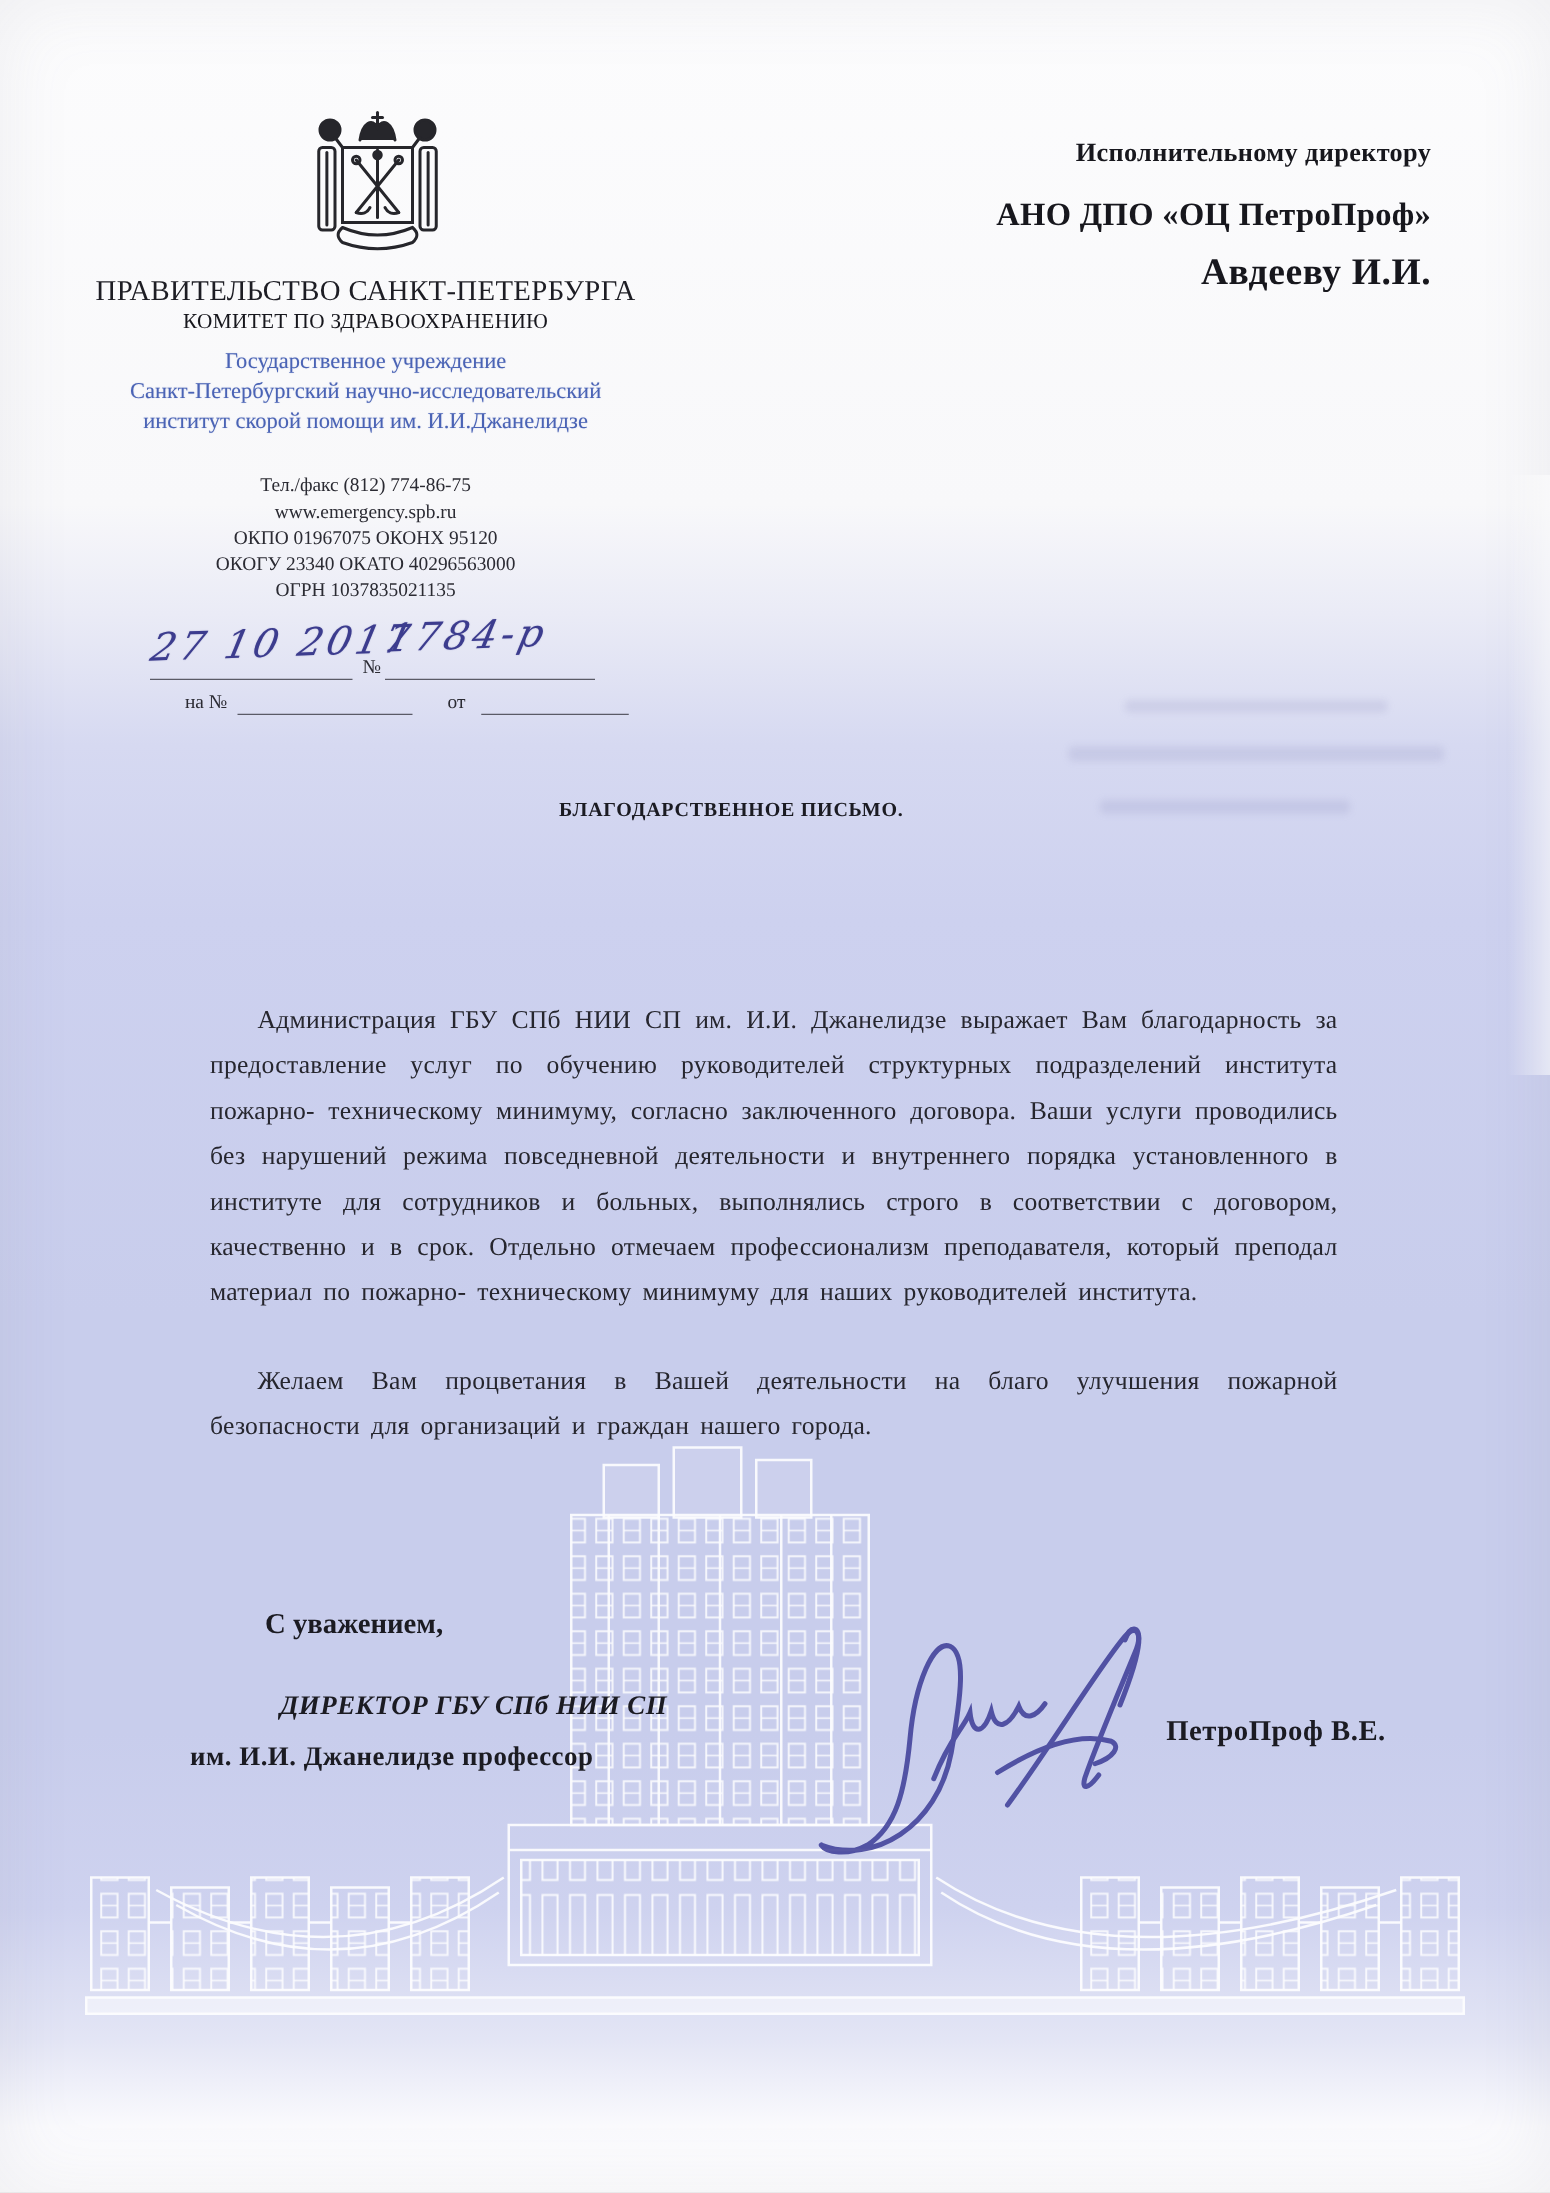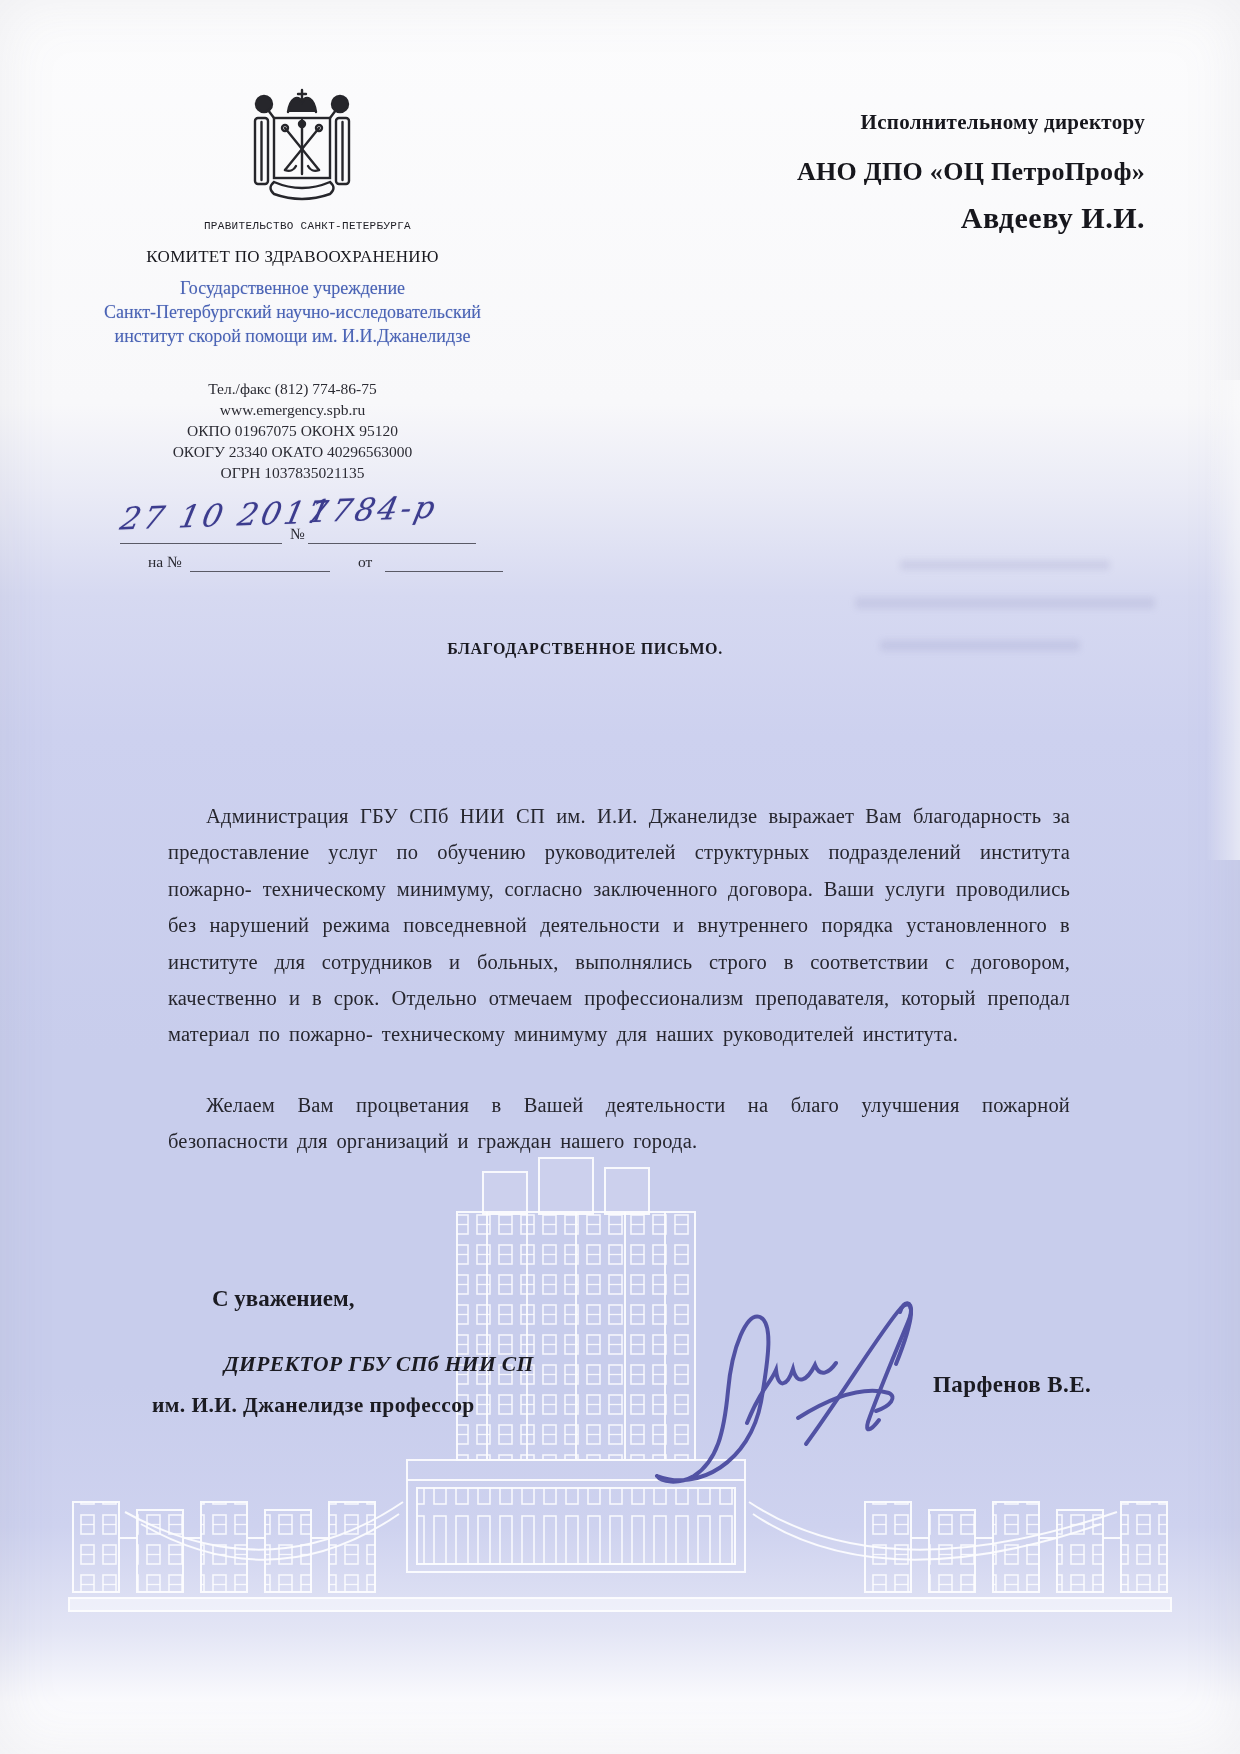--- a/index.html
+++ b/index.html
@@ -14,21 +14,21 @@
       #fcfcfd 0%, #f8f8fa 23%, #eaebf6 28%, #d6d9f1 34%,
       #cdd1ef 42%, #c8cdec 60%, #c8cdec 79%, #ced2ef 87%,
       #e3e5f5 93%, #fafafd 97%, #fdfdfe 100%);
     box-shadow:inset 0 0 60px rgba(120,120,140,.10);
   }
   .abs{position:absolute;}
 
   
   .lh{left:70px;top:88px;width:445px;text-align:center;}
   .crest{position:absolute;left:178px;top:0;width:108px;height:122px;}
-  .gov-line{position:absolute;left:15px;top:132px;width:445px;font-size:11px;letter-spacing:.3px;color:#1d1d24;font-family:Liberation Mono, monospace;}
+  .gov-line{position:absolute;left:0;top:132px;width:445px;font-size:23px;letter-spacing:.3px;color:#1d1d24;}
   .committee-line{position:absolute;left:0;top:159px;width:445px;font-size:17px;font-weight:normal;letter-spacing:.3px;color:#17171d;text-align:center;}
   .org-blue{position:absolute;left:-10px;top:188px;width:465px;font-size:18px;font-weight:normal;line-height:24px;color:#4a63b5;text-shadow:0 0 1px rgba(74,99,181,.35);}
   .contacts{position:absolute;left:0;top:290px;width:445px;font-size:15.5px;line-height:21px;color:#2b2b33;}
 
   
   .ref{left:110px;top:495px;width:420px;height:95px;font-size:15.5px;color:#2b2b33;}
   .ref .uline{position:absolute;border-bottom:1.5px solid #5a5a66;}
   .hw{
     font-family:"DejaVu Serif", serif;font-style:italic;
     color:#3c3c8e;letter-spacing:3px;
@@ -203,21 +203,21 @@
   <div class="abs title">БЛАГОДАРСТВЕННОЕ ПИСЬМО.</div>
 
   <div class="abs body-text">
     <p>Администрация  ГБУ СПб НИИ СП им. И.И. Джанелидзе  выражает Вам благодарность за предоставление услуг по обучению руководителей структурных подразделений института пожарно- техническому минимуму, согласно заключенного договора.  Ваши услуги проводились без нарушений режима повседневной деятельности и внутреннего порядка установленного в институте для сотрудников и больных,  выполнялись строго в соответствии с договором, качественно и в срок. Отдельно отмечаем профессионализм преподавателя, который преподал материал по пожарно- техническому минимуму для наших руководителей института.</p>
     <p>Желаем Вам процветания  в Вашей деятельности на благо улучшения пожарной безопасности для организаций и граждан нашего города.</p>
   </div>
 
   <div class="abs salutation">С уважением,</div>
   <div class="abs pos1">ДИРЕКТОР ГБУ СПб  НИИ СП</div>
   <div class="abs pos2">им. И.И. Джанелидзе  профессор</div>
-  <div class="abs signer">Парфенов В.Е.</div>
+  <div class="abs signer">ПетроПроф В.Е.</div>
 
   <svg class="abs sig-svg" viewBox="0 0 360 340" aria-hidden="true">
     <g stroke="#41419a" stroke-width="4" fill="none" stroke-linecap="round" opacity=".88">
       <path d="M 57 316 C 98 332 150 302 161 242 C 169 196 173 163 160 157 C 147 152 132 186 128 231 C 124 273 117 301 94 316 C 78 325 61 322 57 316"></path>
       <path d="M 147 263 C 160 230 170 224 176 210 C 178 229 187 227 193 209 C 197 226 207 221 215 205 C 220 218 229 213 236 203"></path>
       <path d="M 206 284 C 240 238 284 166 301 148 C 310 139 314 148 308 162 C 294 196 277 236 268 262 C 265 272 270 272 279 260"></path>
       <path d="M 300 152 C 304 140 312 140 311 154 C 310 166 304 184 296 204"></path>
       <path d="M 198 258 C 233 236 264 226 289 233 C 297 237 291 246 276 251"></path>
     </g>
   </svg>

